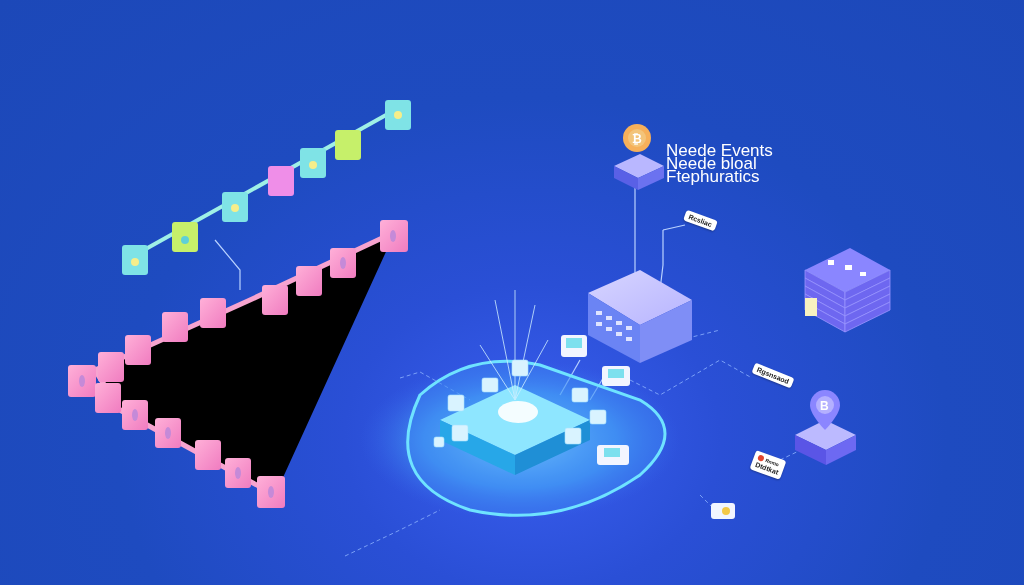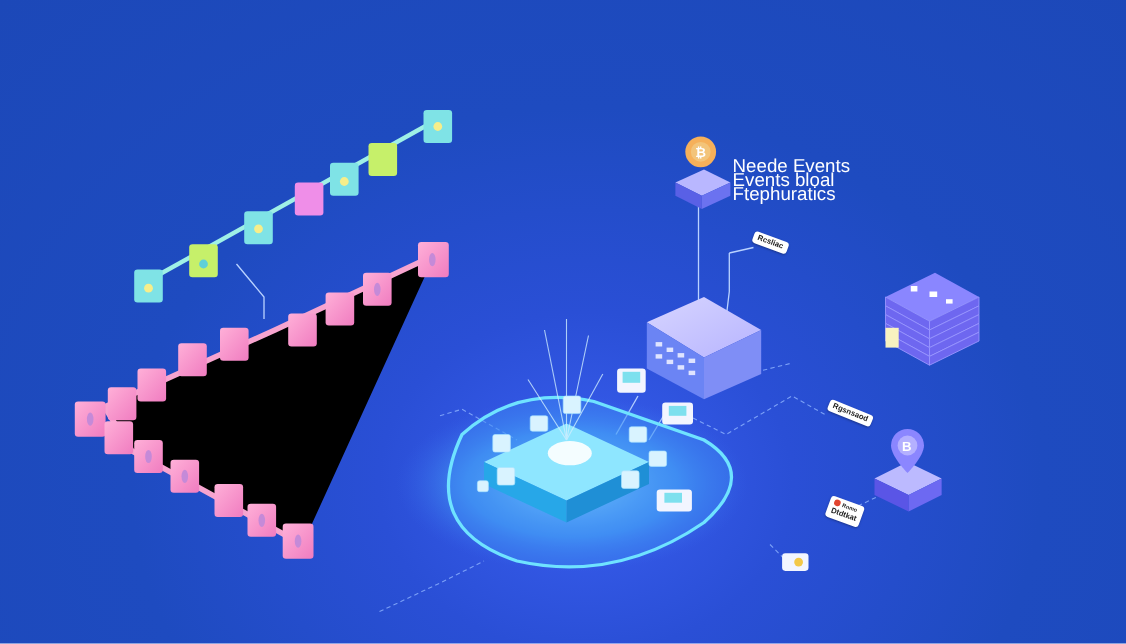--- a/index.html
+++ b/index.html
@@ -193,21 +193,21 @@
         <ellipse cx="135" cy="415" rx="3" ry="6"></ellipse>
       <ellipse cx="168" cy="433" rx="3" ry="6"></ellipse>
         <ellipse cx="238" cy="473" rx="3" ry="6"></ellipse>
       <ellipse cx="271" cy="492" rx="3" ry="6"></ellipse>
     </g>
   </g>
 </svg>
 
 <div class="label-text" style="left:666px;top:144px;">
   <div>Neede Events</div>
-  <div>Events bloal</div>
+  <div>Neede bloal</div>
   <div>Ftephuratics</div>
 </div>
 
 <div class="tag" style="left:684px;top:215px;transform:rotate(20deg);">Rcsliac</div>
 <div class="tag" style="left:752px;top:370px;transform:rotate(22deg);">Rgsnsaod</div>
 <div class="tag" style="left:752px;top:455px;transform:rotate(20deg);line-height:8px;">
   <span style="display:inline-block;width:6px;height:6px;border-radius:50%;background:#e2452f;vertical-align:middle;"></span>
   <span style="font-size:5px;">Rnmo</span><br>
   <span>Dtdtkat</span>
 </div>

